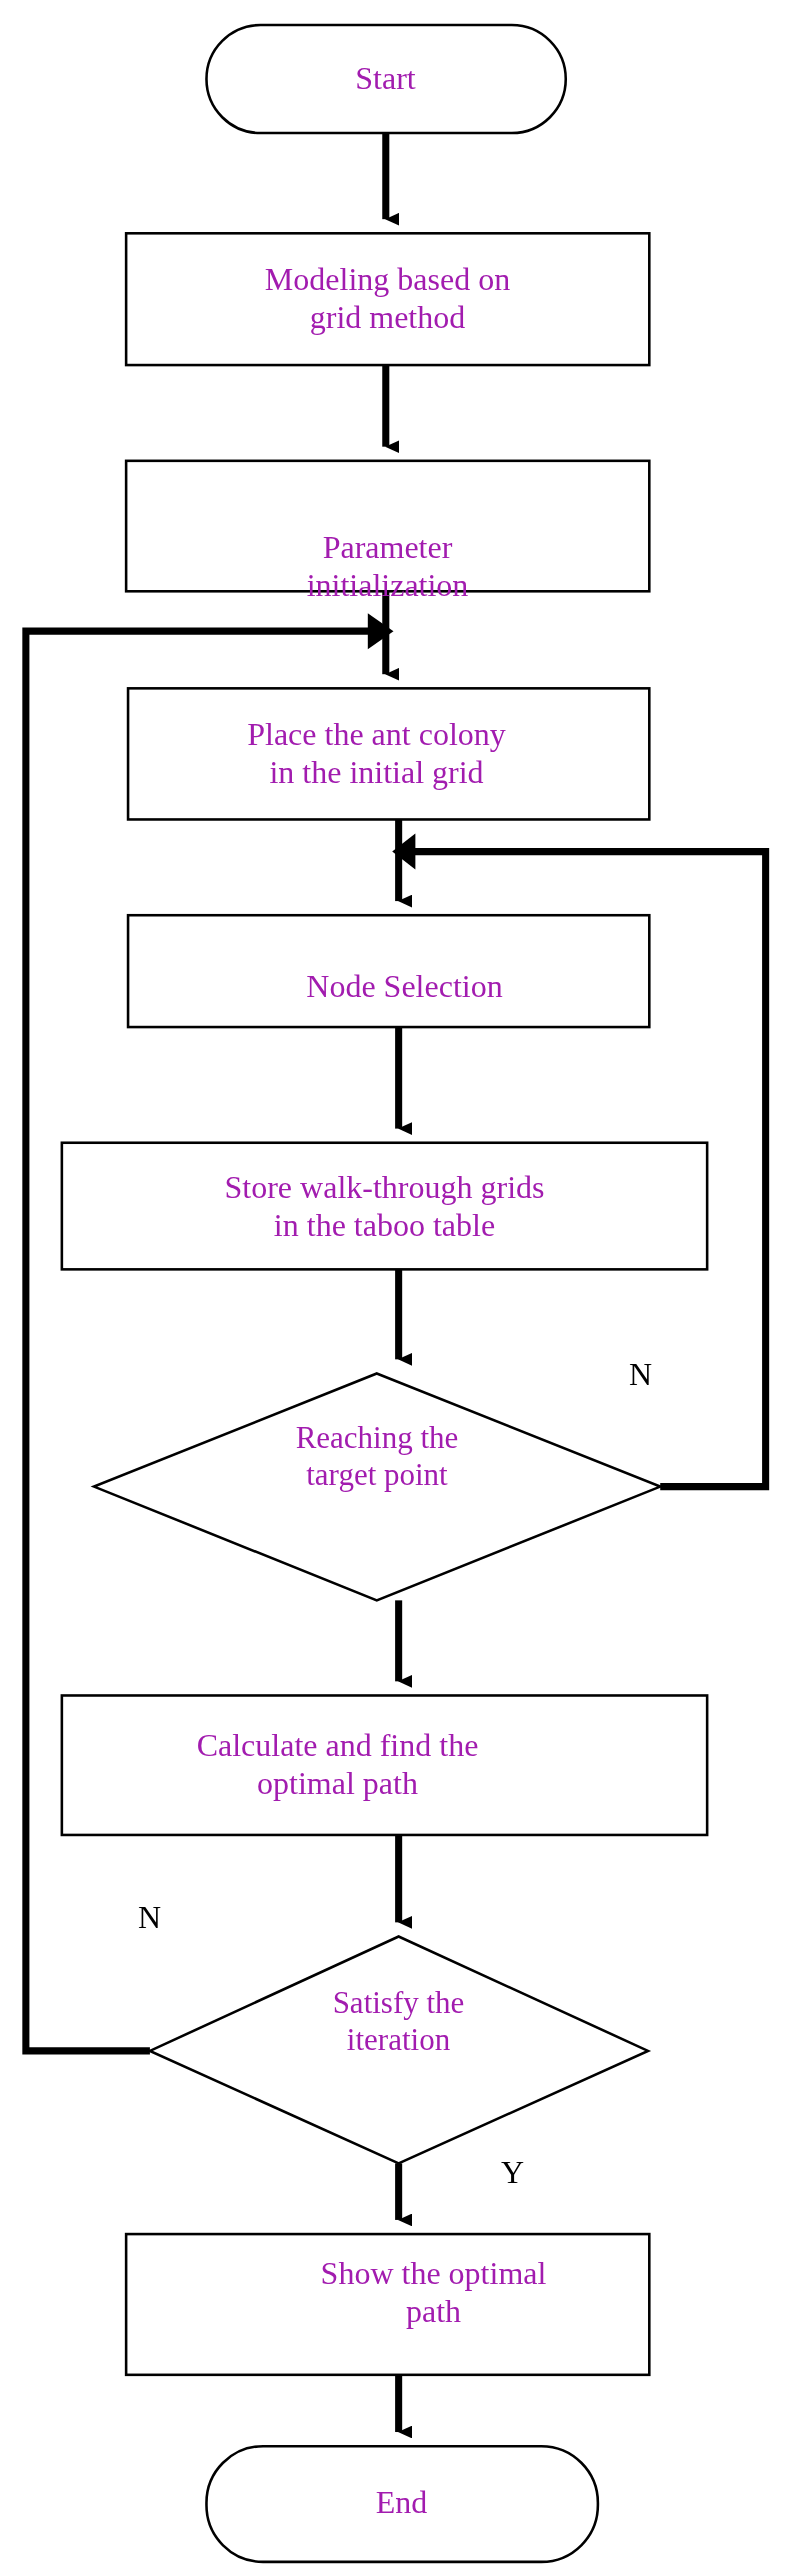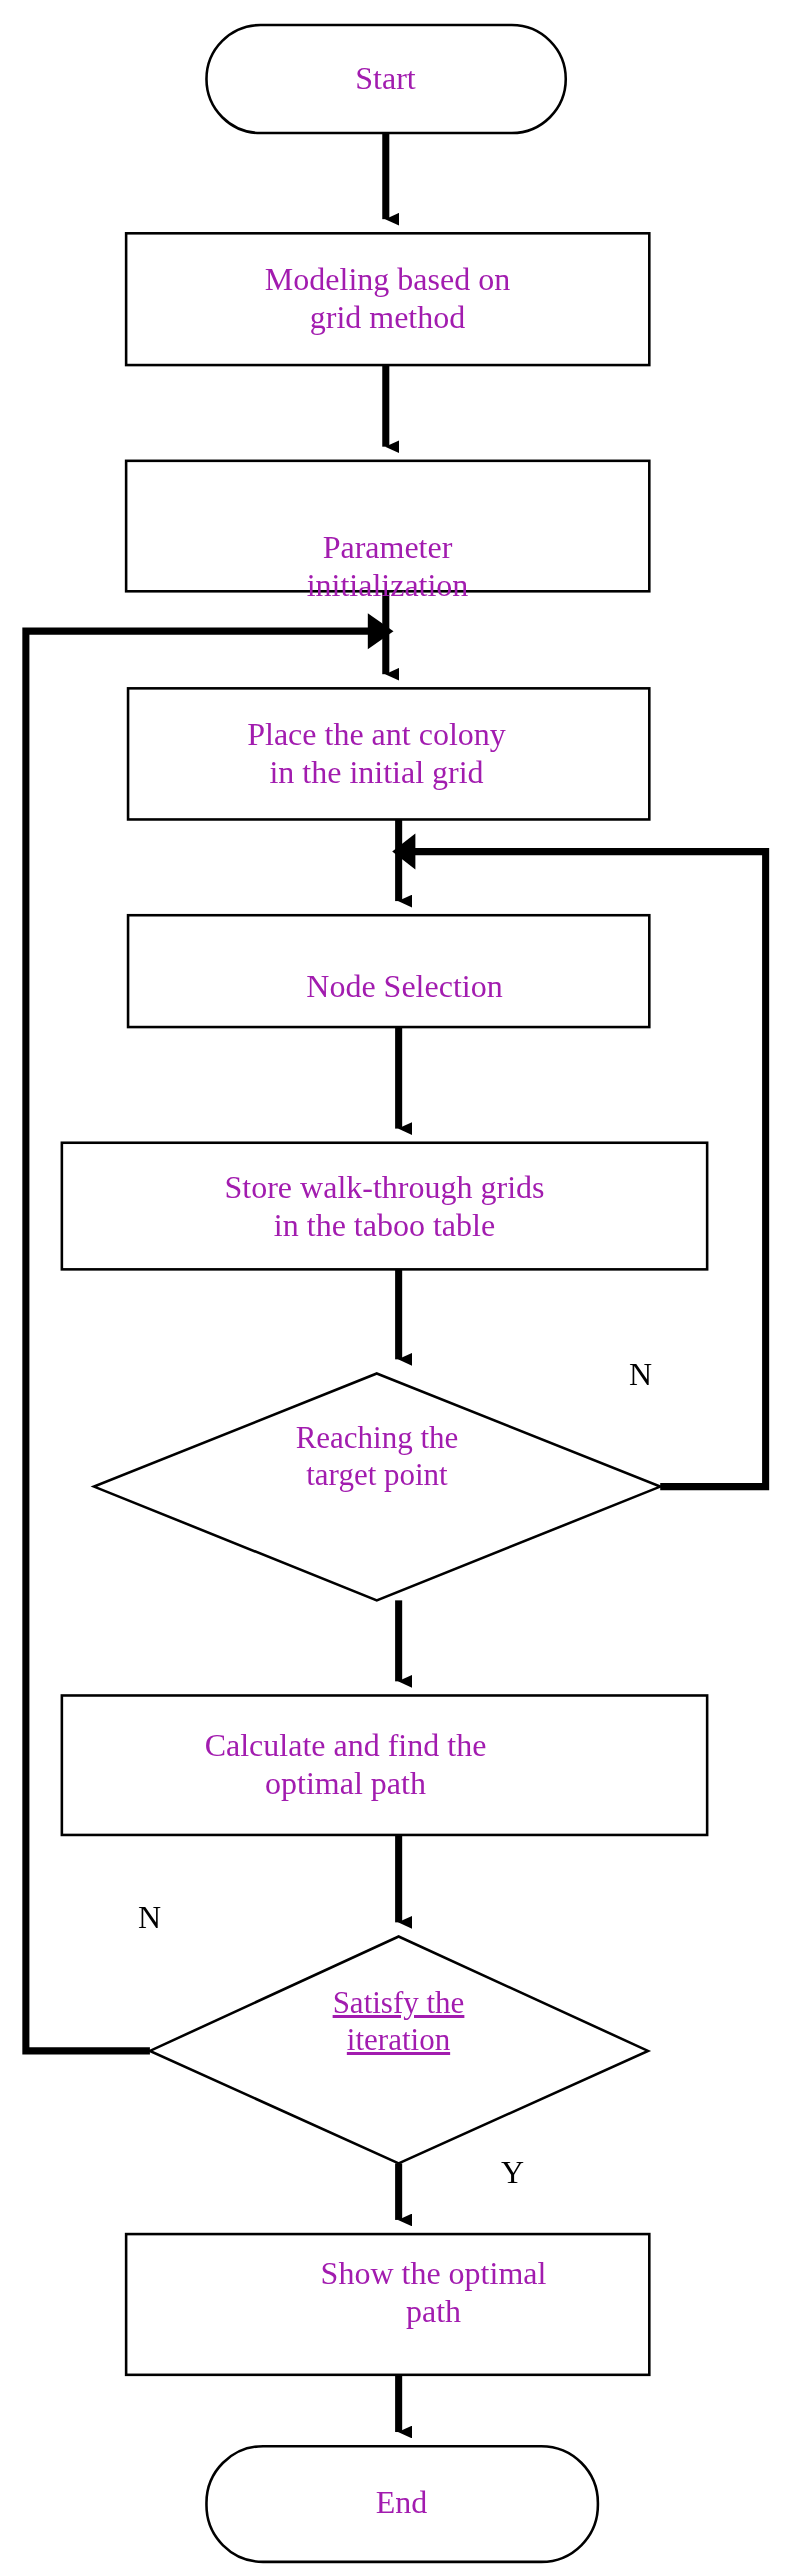--- a/index.html
+++ b/index.html
@@ -103,24 +103,24 @@
 in the initial grid</div>
 
   <div class="node-label proc-label" style="left:144px;top:915px;width:521px;height:144px;">Node Selection</div>
 
   <div class="node-label proc-label" style="left:62px;top:1143px;width:645px;height:127px;">Store walk-through grids
 in the taboo table</div>
 
   <div class="node-label dec-label" style="left:184px;top:1399px;width:386px;height:116px;font-family:Liberation Serif, serif;">Reaching the
 target point</div>
 
-  <div class="node-label proc-label" style="left:62px;top:1695px;width:551px;height:139px;padding-left:8px;">Calculate and find the
+  <div class="node-label proc-label" style="left:62px;top:1695px;width:551px;height:139px;">Calculate and find the
 optimal path</div>
 
-  <div class="node-label dec-label" style="left:212px;top:1964px;width:373px;height:116px;text-decoration:underline;">Satisfy the
+  <div class="node-label dec-label" style="left:212px;top:1964px;width:373px;height:116px;">Satisfy the
 iteration</div>
 
   <div class="node-label proc-label" style="left:126px;top:2234px;width:523px;height:117px;margin-left:46px;">Show the optimal
 path</div>
 
   <div class="node-label term-label" style="left:206px;top:2446px;width:391px;height:114px;">End</div>
 
   <div class="branch-label" style="left:629px;top:1358px;">N</div>
 
   <div class="branch-label" style="left:138px;top:1901px;">N</div>

